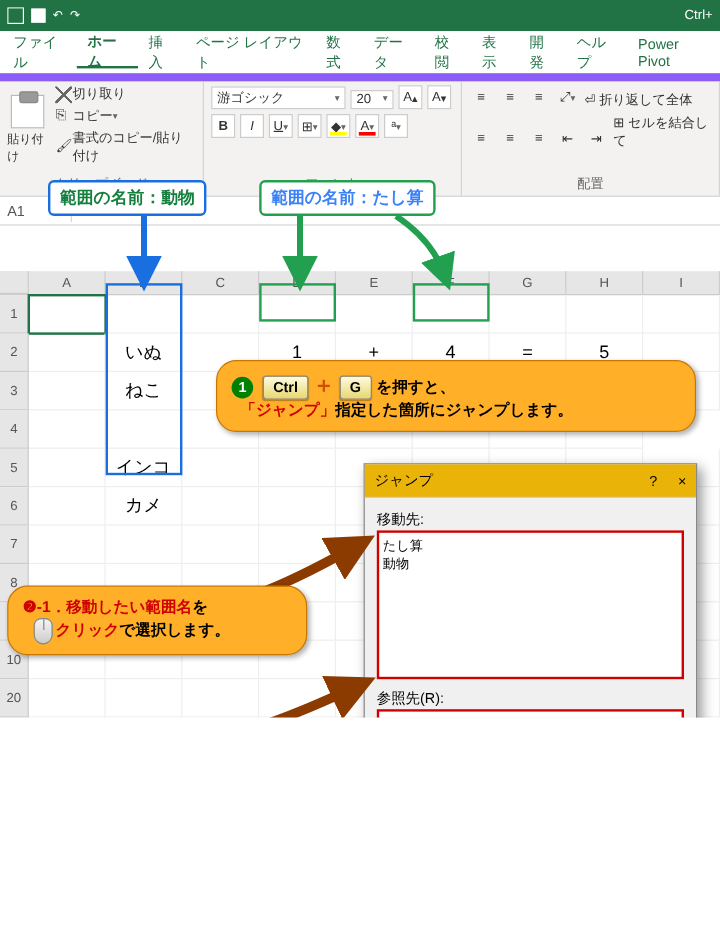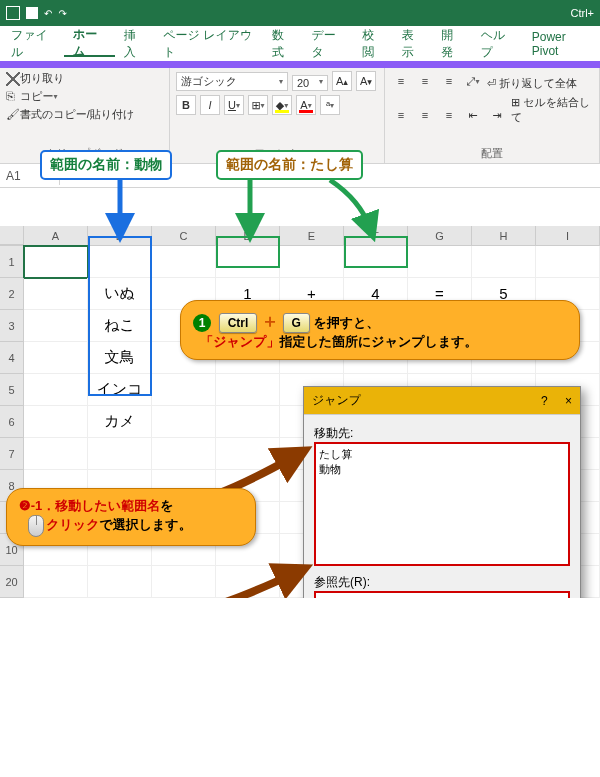--- a/index.html
+++ b/index.html
@@ -36,21 +36,21 @@
   .ch{border-right:1px solid #ccc;font-size:11px;color:#555;display:flex;align-items:center;justify-content:center}
   .cA{width:24px}.cW{width:64px}
   .row{display:flex;height:32px}
   .cell{border-right:1px solid #eee;border-bottom:1px solid #eee;display:flex;align-items:center;justify-content:center;font-size:15px;width:64px}
   .selcell{outline:2px solid #217346;outline-offset:-1px}
   .animal-box{border:2px solid #1a6fe0;position:absolute;left:88px;top:48px;width:64px;height:160px}
   .math-box1{border:2px solid #22a050;position:absolute;left:216px;top:48px;width:64px;height:32px}
   .math-box2{border:2px solid #22a050;position:absolute;left:344px;top:48px;width:64px;height:32px}
   .badge{position:absolute;background:#fff;border:2px solid;border-radius:5px;padding:4px 8px;font-size:14px;font-weight:bold}
   .badge.blue{border-color:#1a6fe0;color:#15803d;left:40px;top:-38px}
-  .badge.green{border-color:#22a050;color:#a16207;left:216px;top:-38px}
+  .badge.green{border-color:#22a050;color:#3b82f6;left:216px;top:-38px}
   svg.arrow{position:absolute;overflow:visible}
   .callout{position:absolute;background:#ffb028;border:1px solid #c87800;border-radius:17px;padding:8px 12px;font-size:13px;font-weight:bold;color:#000;box-shadow:2px 2px 4px rgba(0,0,0,.3)}
   .num-circ{display:inline-flex;width:18px;height:18px;border-radius:50%;background:#008000;color:#fff;align-items:center;justify-content:center;font-size:12px;margin-right:4px;flex-shrink:0}
   .key{display:inline-block;background:linear-gradient(#fffbe0,#e6d870);border:1px solid #888;border-radius:3px;padding:2px 8px;font-size:12px;font-weight:bold;box-shadow:0 1px 1px rgba(0,0,0,.3)}
   .red{color:#d00000}
   .dialog{position:absolute;left:303px;top:198px;width:278px;background:#f0f0f0;border:1px solid #888;box-shadow:4px 4px 10px rgba(0,0,0,.4);font-size:12px}
   .dlg-title{background:#eab308;border-bottom:1px solid #ccc;padding:5px 8px;display:flex;justify-content:space-between;align-items:center}
   .dlg-body{padding:10px}
   .dlg-list{background:#fff;border:2px solid #d00000;height:124px;padding:3px;font-size:11px;margin-bottom:8px}
   .dlg-ref{background:#fff;border:2px solid #d00000;height:22px;margin-bottom:10px}
@@ -92,20 +92,24 @@
   <div class="ribbon-tab">校閲</div>
   <div class="ribbon-tab">表示</div>
   <div class="ribbon-tab">開発</div>
   <div class="ribbon-tab">ヘルプ</div>
   <div class="ribbon-tab">Power Pivot</div>
 </div>
 
 <div class="ribbon">
   <div class="rib-group" style="width:170px">
     <div class="rib-body">
+      <div class="paste-big">
+        <div class="paste-icon"></div>
+        <div style="font-size:10px">貼り付け</div>
+      </div>
       <div class="clip-col">
         <div class="clip-row">
             <span class="mini-icon scissors"></span>
             <span>切り取り</span>
           </div>
         <div class="clip-row">
             <span class="mini-icon">⎘</span>
             <span>コピー</span>
             <span class="chev">▾</span>
           </div>
@@ -253,21 +257,20 @@
           <div class="cell"></div>
           <div class="cell"></div>
           <div class="cell"></div>
           <div class="cell"></div>
           <div class="cell"></div>
           <div class="cell"></div>
         </div>
         <div class="row">
           <div class="rowhdr">4</div>
           <div class="cell"></div>
-          <div class="cell">文鳥</div>
           <div class="cell"></div>
           <div class="cell"></div>
           <div class="cell"></div>
           <div class="cell"></div>
           <div class="cell"></div>
           <div class="cell"></div>
           <div class="cell"></div>
         </div>
         <div class="row">
           <div class="rowhdr">5</div>

